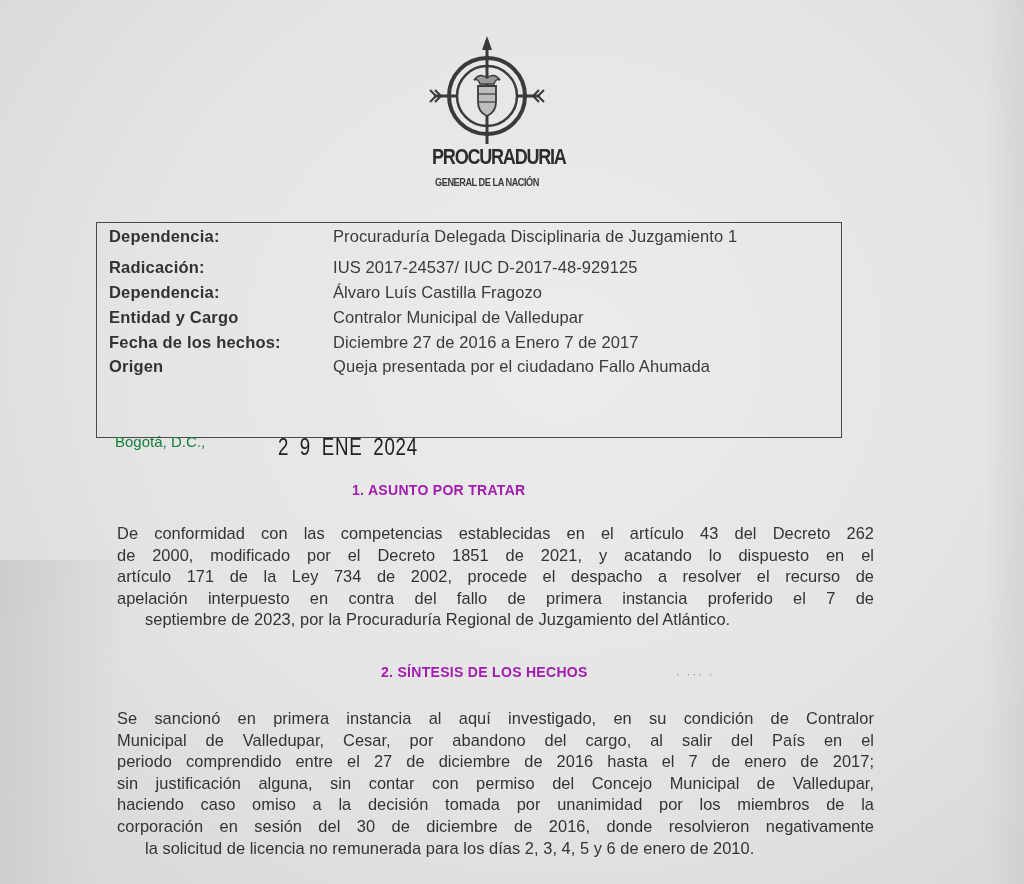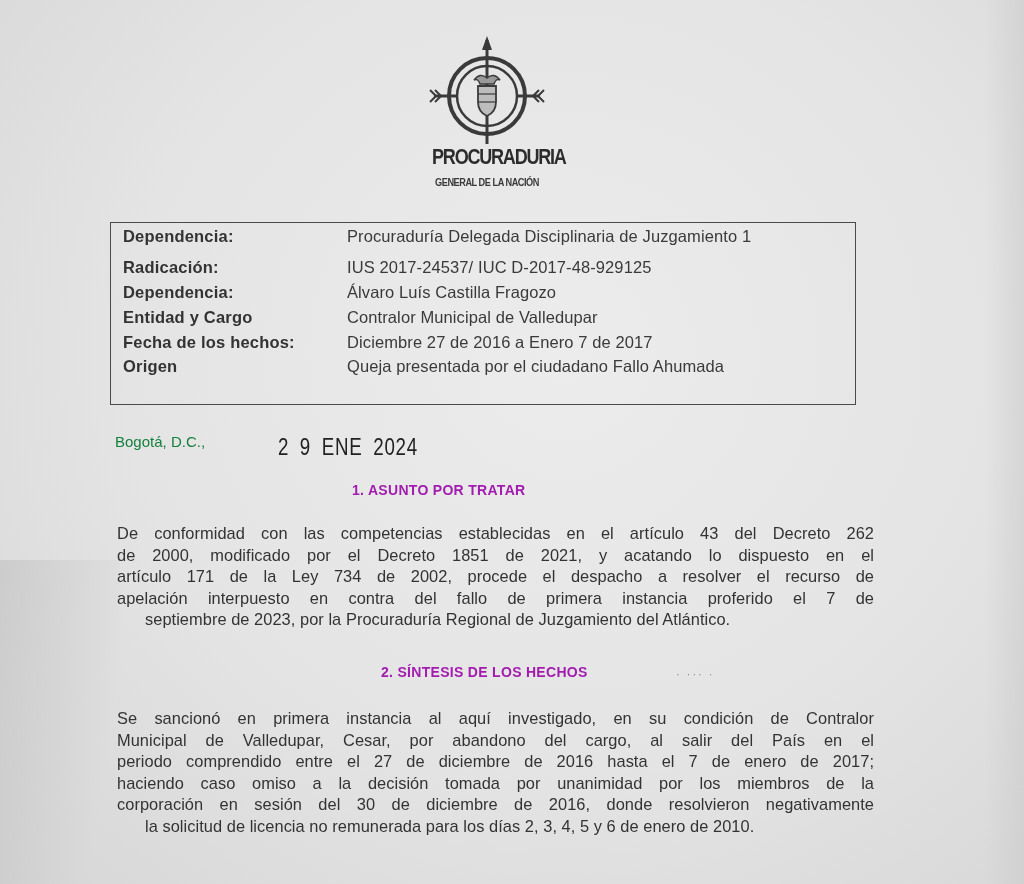--- a/index.html
+++ b/index.html
@@ -25,21 +25,21 @@
       font-family: "Liberation Sans Narrow", "Liberation Sans", sans-serif;
       font-weight: bold; font-size: 22px; letter-spacing: -1.5px; color: #2c2c2c;
       transform: scaleX(0.82); transform-origin: center;
     }
     .logo-sub {
       position: absolute; left: 412px; top: 176px; width: 150px; text-align: center;
       font-weight: bold; font-size: 11.5px; letter-spacing: -0.6px; color: #3a3a3a;
       transform: scaleX(0.8); transform-origin: center;
     }
     .info-table {
-      position: absolute; left: 110px; top: 222px; width: 746px; height: 183px;
+      position: absolute; left: 96px; top: 222px; width: 746px; height: 216px;
       border: 1.6px solid #4a4a4a; box-sizing: border-box;
     }
     .info-row { position: absolute; left: 0; height: 24px; width: 100%; font-size: 16.5px; }
     .info-label { position: absolute; left: 12px; font-weight: bold; color: #333; letter-spacing: 0.2px; }
     .info-value { position: absolute; left: 236px; color: #3a3a3a; letter-spacing: 0.1px; }
     .place {
       position: absolute; left: 115px; top: 433px; font-size: 15px; color: #15803d;
     }
     .stamp-date {
       position: absolute; left: 278px; top: 433px;
@@ -125,16 +125,17 @@
   <span class="line">apelación interpuesto en contra del fallo de primera instancia proferido el 7 de</span>
   <span class="line last">septiembre de 2023, por la Procuraduría Regional de Juzgamiento del Atlántico.</span>
 </div>
 
 <div class="heading" style="left:381px; top:664px;">2.  SÍNTESIS DE LOS HECHOS</div>
 <div class="speck" style="left:676px; top:668px;">· ··· ·</div>
 <div class="para" style="top:708px;">
   <span class="line">Se sancionó en primera instancia al aquí investigado, en su condición de Contralor</span>
   <span class="line">Municipal de Valledupar, Cesar, por abandono del cargo, al salir del País en el</span>
   <span class="line">periodo comprendido entre el 27 de diciembre de 2016 hasta el 7 de enero de 2017;</span>
+  <span class="line">sin justificación alguna, sin contar con permiso del Concejo Municipal de Valledupar,</span>
   <span class="line">haciendo caso omiso a la decisión tomada por unanimidad por los miembros de la</span>
   <span class="line">corporación en sesión del 30 de diciembre de 2016, donde resolvieron negativamente</span>
   <span class="line last">la solicitud de licencia no remunerada para los días 2, 3, 4, 5 y 6 de enero de 2010.</span>
 </div>
 
 </body></html>

